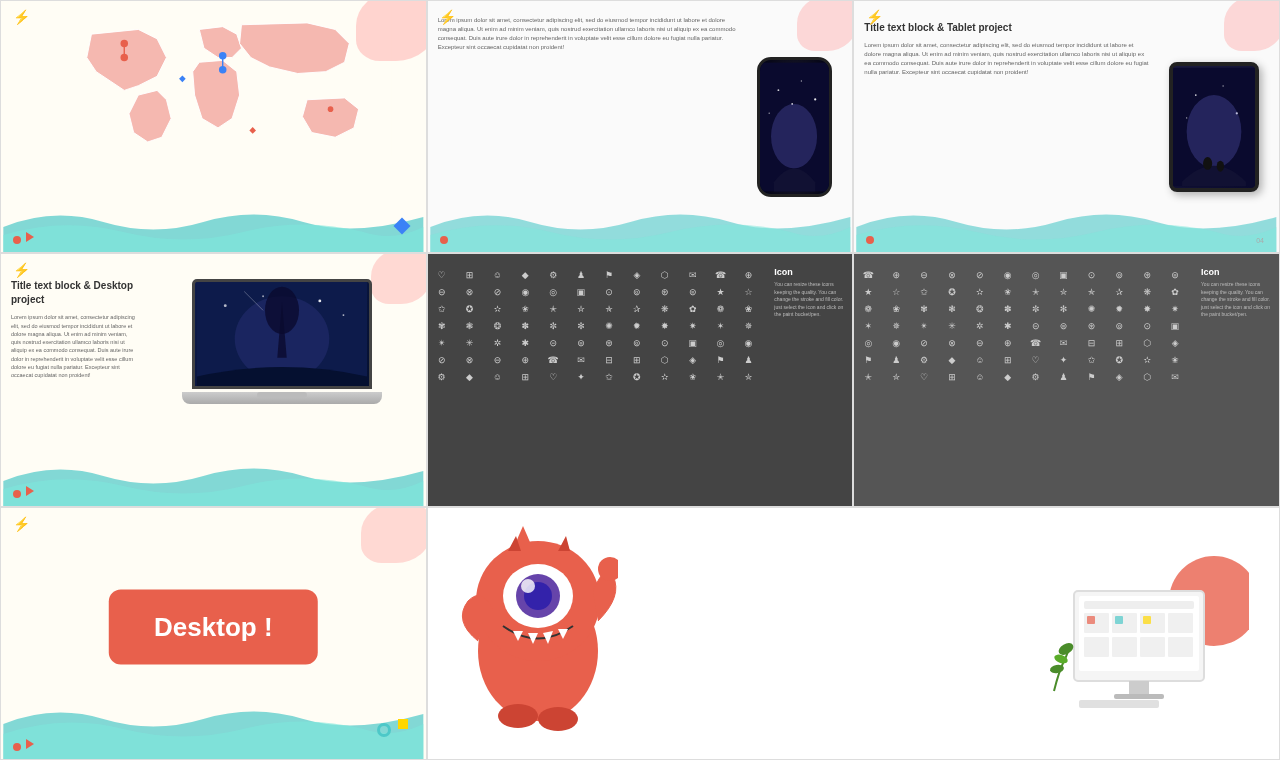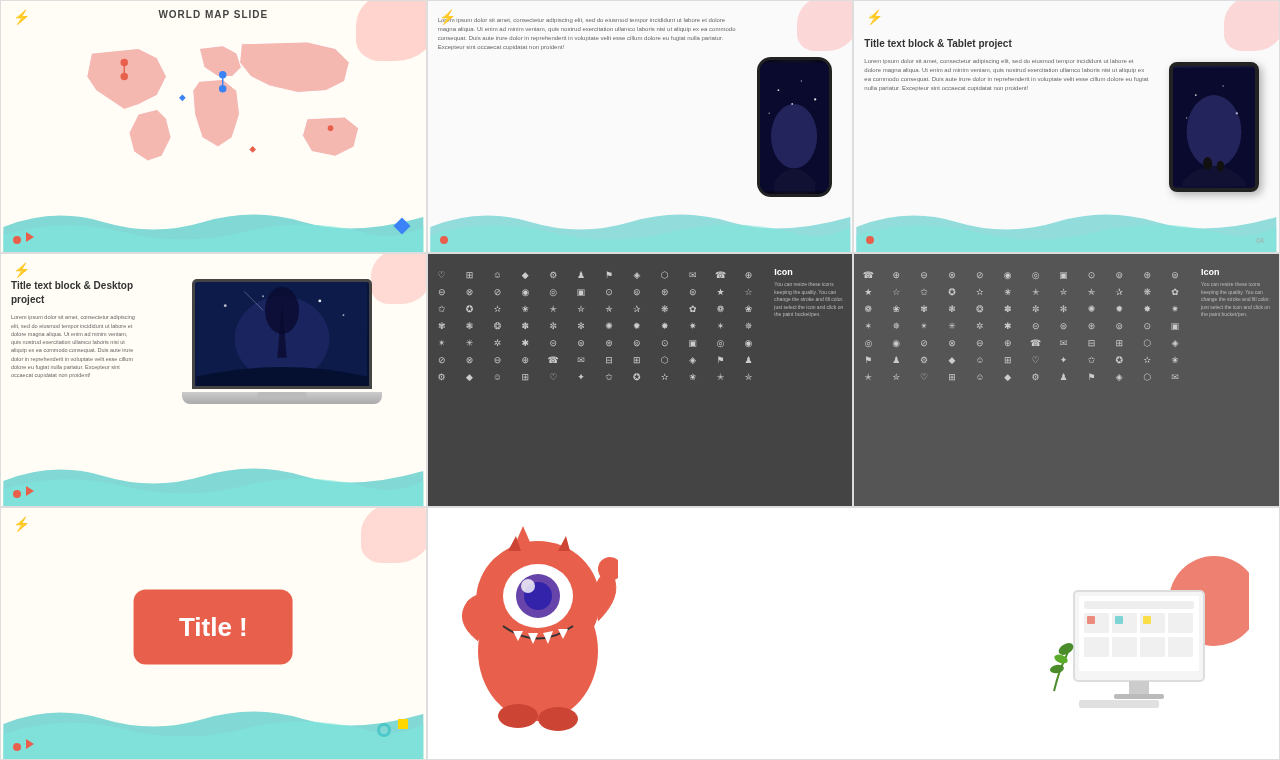--- a/index.html
+++ b/index.html
@@ -86,21 +86,21 @@
       inset: 0;
       background: radial-gradient(ellipse at center, #334 0%, #001 100%);
     }
 
     
     .slide-3 {
       background: #fafafa;
     }
     .slide-3 .content-area {
       display: flex;
-      padding: 18px 10px;
+      padding: 2px 10px;
       gap: 8px;
       height: 100%;
       justify-content: flex-end;
     }
     .slide-3 .text-col {
       flex: 1;
     }
     .slide-3 .title-text {
       font-size: 10px;
       font-weight: bold;
@@ -249,21 +249,20 @@
 <div class="grid">
 
   <div class="slide slide-1">
     <div class="slide-inner">
       
       <div style="position:absolute;top:-10px;right:-10px;width:80px;height:70px;background:rgba(255,150,150,0.4);border-radius:50% 30% 50% 30%;"></div>
       
       <span style="position:absolute;top:8px;left:12px;font-size:14px;color:#FFD700;">⚡</span>
 
       
-      <div style="text-align:center;font-size:10px;font-weight:bold;color:#444;margin-top:8px;letter-spacing:1px;">WORLD MAP SLIDE</div>
 
       
       <svg viewBox="0 0 380 160" style="width:100%;height:160px;padding:5px;">
 
         <rect width="380" height="160" fill="#fffdf5"></rect>
 
         <path d="M60,30 L110,25 L130,35 L140,55 L130,75 L110,85 L95,90 L80,80 L65,70 L55,55 Z" fill="#F5B8B0" stroke="white" stroke-width="1"></path>
 
         <path d="M110,95 L130,90 L140,100 L145,120 L135,140 L120,145 L105,135 L100,115 Z" fill="#F5B8B0" stroke="white" stroke-width="1"></path>
 
@@ -625,21 +624,21 @@
   </div>
 
   <div class="slide slide-7">
     <div class="slide-inner">
 
       <div style="position:absolute;top:-5px;right:-5px;width:70px;height:60px;background:rgba(255,150,150,0.35);border-radius:50% 30% 50% 30%;"></div>
 
       <span style="position:absolute;top:8px;left:12px;font-size:14px;color:#FFD700;">⚡</span>
 
       <div style="position:absolute;top:50%;left:50%;transform:translate(-50%,-58%);background:#e8604c;border-radius:12px;padding:22px 45px;color:white;font-size:26px;font-weight:bold;white-space:nowrap;">
-        <span>Title !</span>
+        <span>Desktop !</span>
       </div>
 
       <svg viewBox="0 0 420 60" style="position:absolute;bottom:0;left:0;width:100%;height:60px;">
         <path d="M0,25 Q50,5 100,20 Q150,35 200,20 Q250,5 300,20 Q350,35 420,15 L420,60 L0,60 Z" fill="#4DC8C8" opacity="0.7"></path>
         <path d="M0,35 Q60,15 120,30 Q180,45 240,30 Q300,15 360,30 Q390,40 420,25 L420,60 L0,60 Z" fill="#7DE8DC" opacity="0.6"></path>
       </svg>
 
       <div style="position:absolute;bottom:8px;left:12px;width:8px;height:8px;border-radius:50%;background:#e8604c;"></div>
 
       <div style="position:absolute;bottom:10px;left:25px;width:0;height:0;border-top:5px solid transparent;border-bottom:5px solid transparent;border-left:8px solid #e8604c;"></div>

